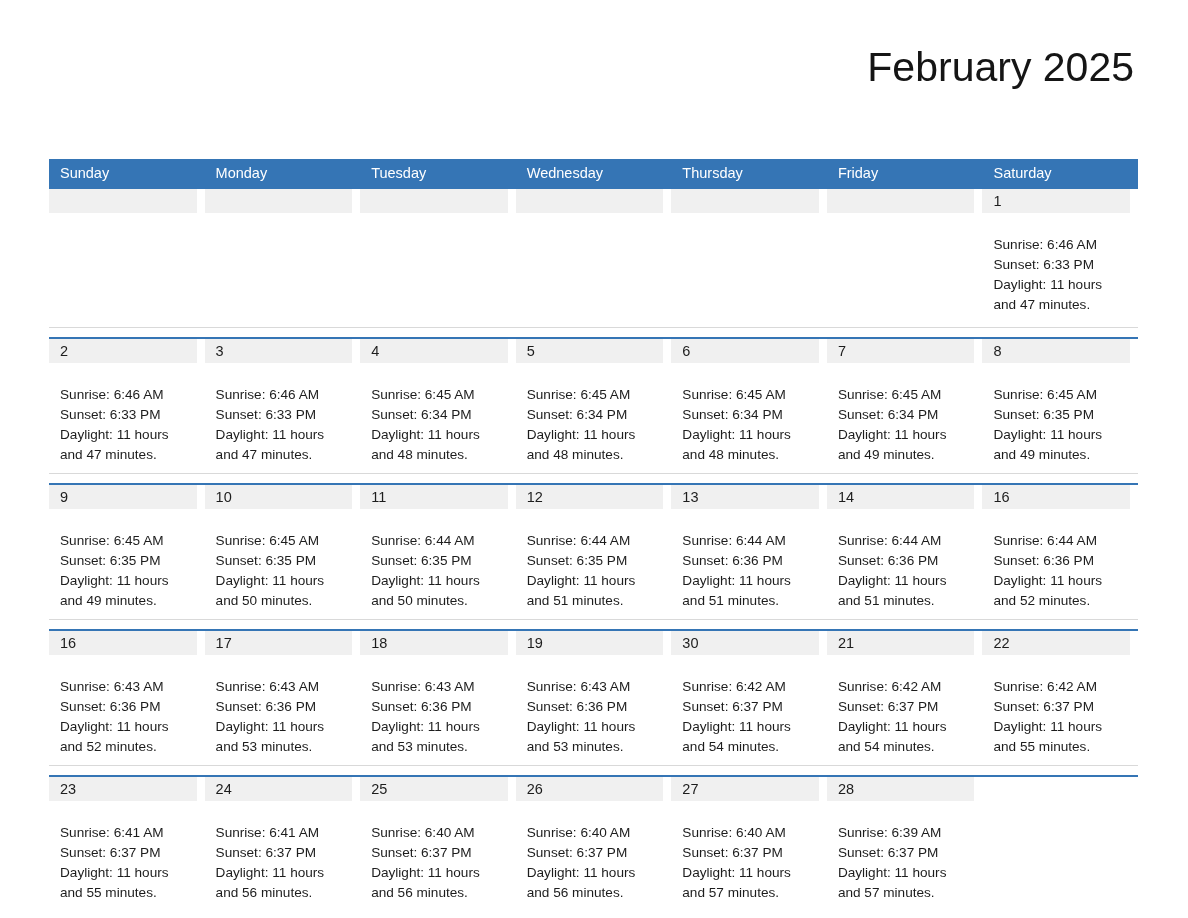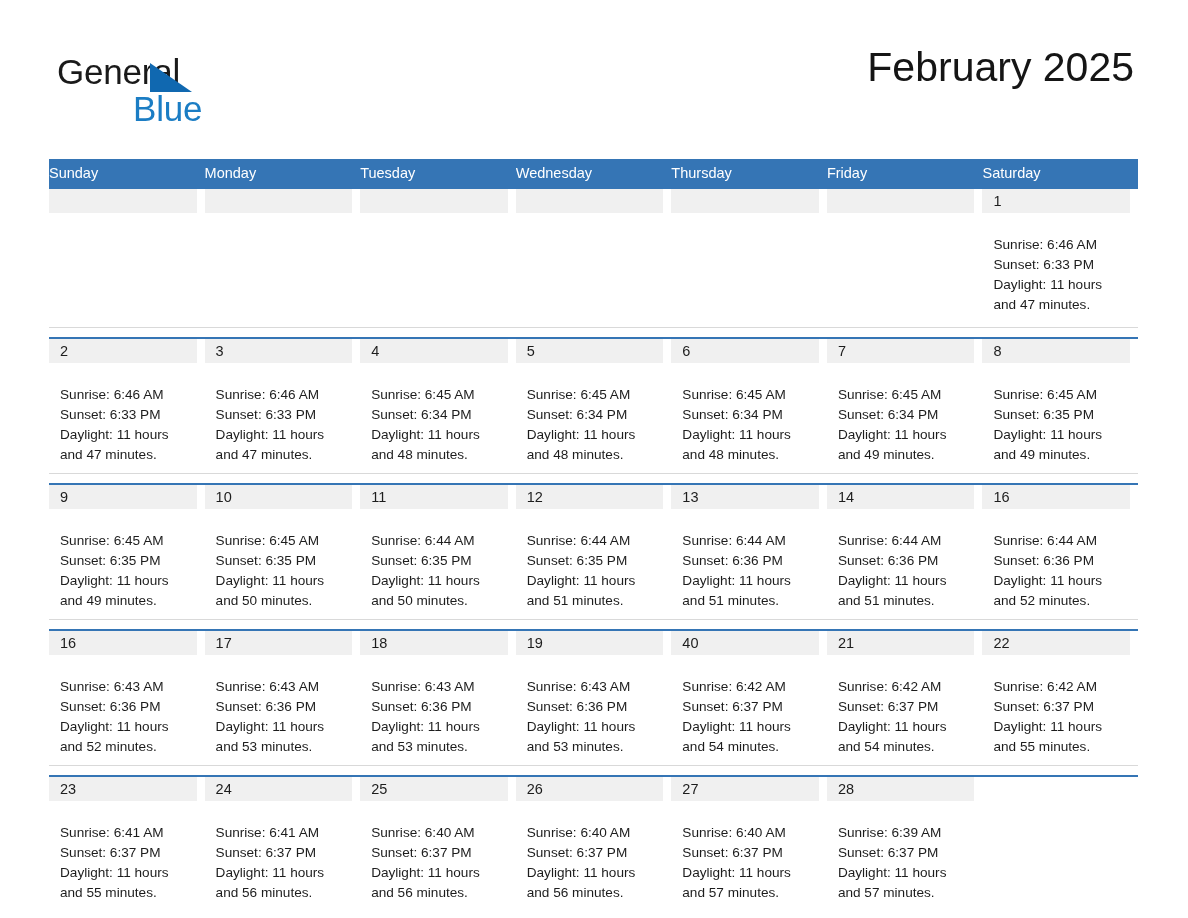--- a/index.html
+++ b/index.html
@@ -102,20 +102,21 @@
     display: flex;
     width: 100%;
     background: #3575b5;
     height: 28px;
   }
   .dow {
     flex: 1 1 0;
     color: #ffffff;
     font-size: 14.5px;
     line-height: 28px;
+    padding-left: 11px;
     box-sizing: border-box;
     white-space: nowrap;
     overflow: hidden;
   }
 
   .week {
     display: flex;
     width: 100%;
     border-top: 2px solid #3575b5;
     box-sizing: border-box;
@@ -163,25 +164,20 @@
   .week.h2 .cell { height: 135px; }
   .week.last .cell { height: 149px; }
 </style>
 </head>
 <body>
 
 <div class="page">
 
   <div class="masthead">
 
-    <div class="brand">
-      <span class="brand-line1">General</span>
-      <span class="brand-tri"></span>
-      <span class="brand-line2">Blue</span>
-    </div>
 
     <div class="title-block">
       <div class="cal-title">February 2025</div>
     </div>
 
   </div>
 
   <div class="calendar">
     <div class="dow-row">
         <div class="dow">Sunday</div>
@@ -386,21 +382,21 @@
           <div class="cell">
             <div class="daynum-band"><span class="daynum">19</span></div>
             <div class="details">
               <div>Sunrise: 6:43 AM</div>
               <div>Sunset: 6:36 PM</div>
               <div>Daylight: 11 hours</div>
               <div>and 53 minutes.</div>
             </div>
           </div>
           <div class="cell">
-            <div class="daynum-band"><span class="daynum">40</span></div>
+            <div class="daynum-band"><span class="daynum">30</span></div>
             <div class="details">
               <div>Sunrise: 6:42 AM</div>
               <div>Sunset: 6:37 PM</div>
               <div>Daylight: 11 hours</div>
               <div>and 54 minutes.</div>
             </div>
           </div>
           <div class="cell">
             <div class="daynum-band"><span class="daynum">21</span></div>
             <div class="details">

